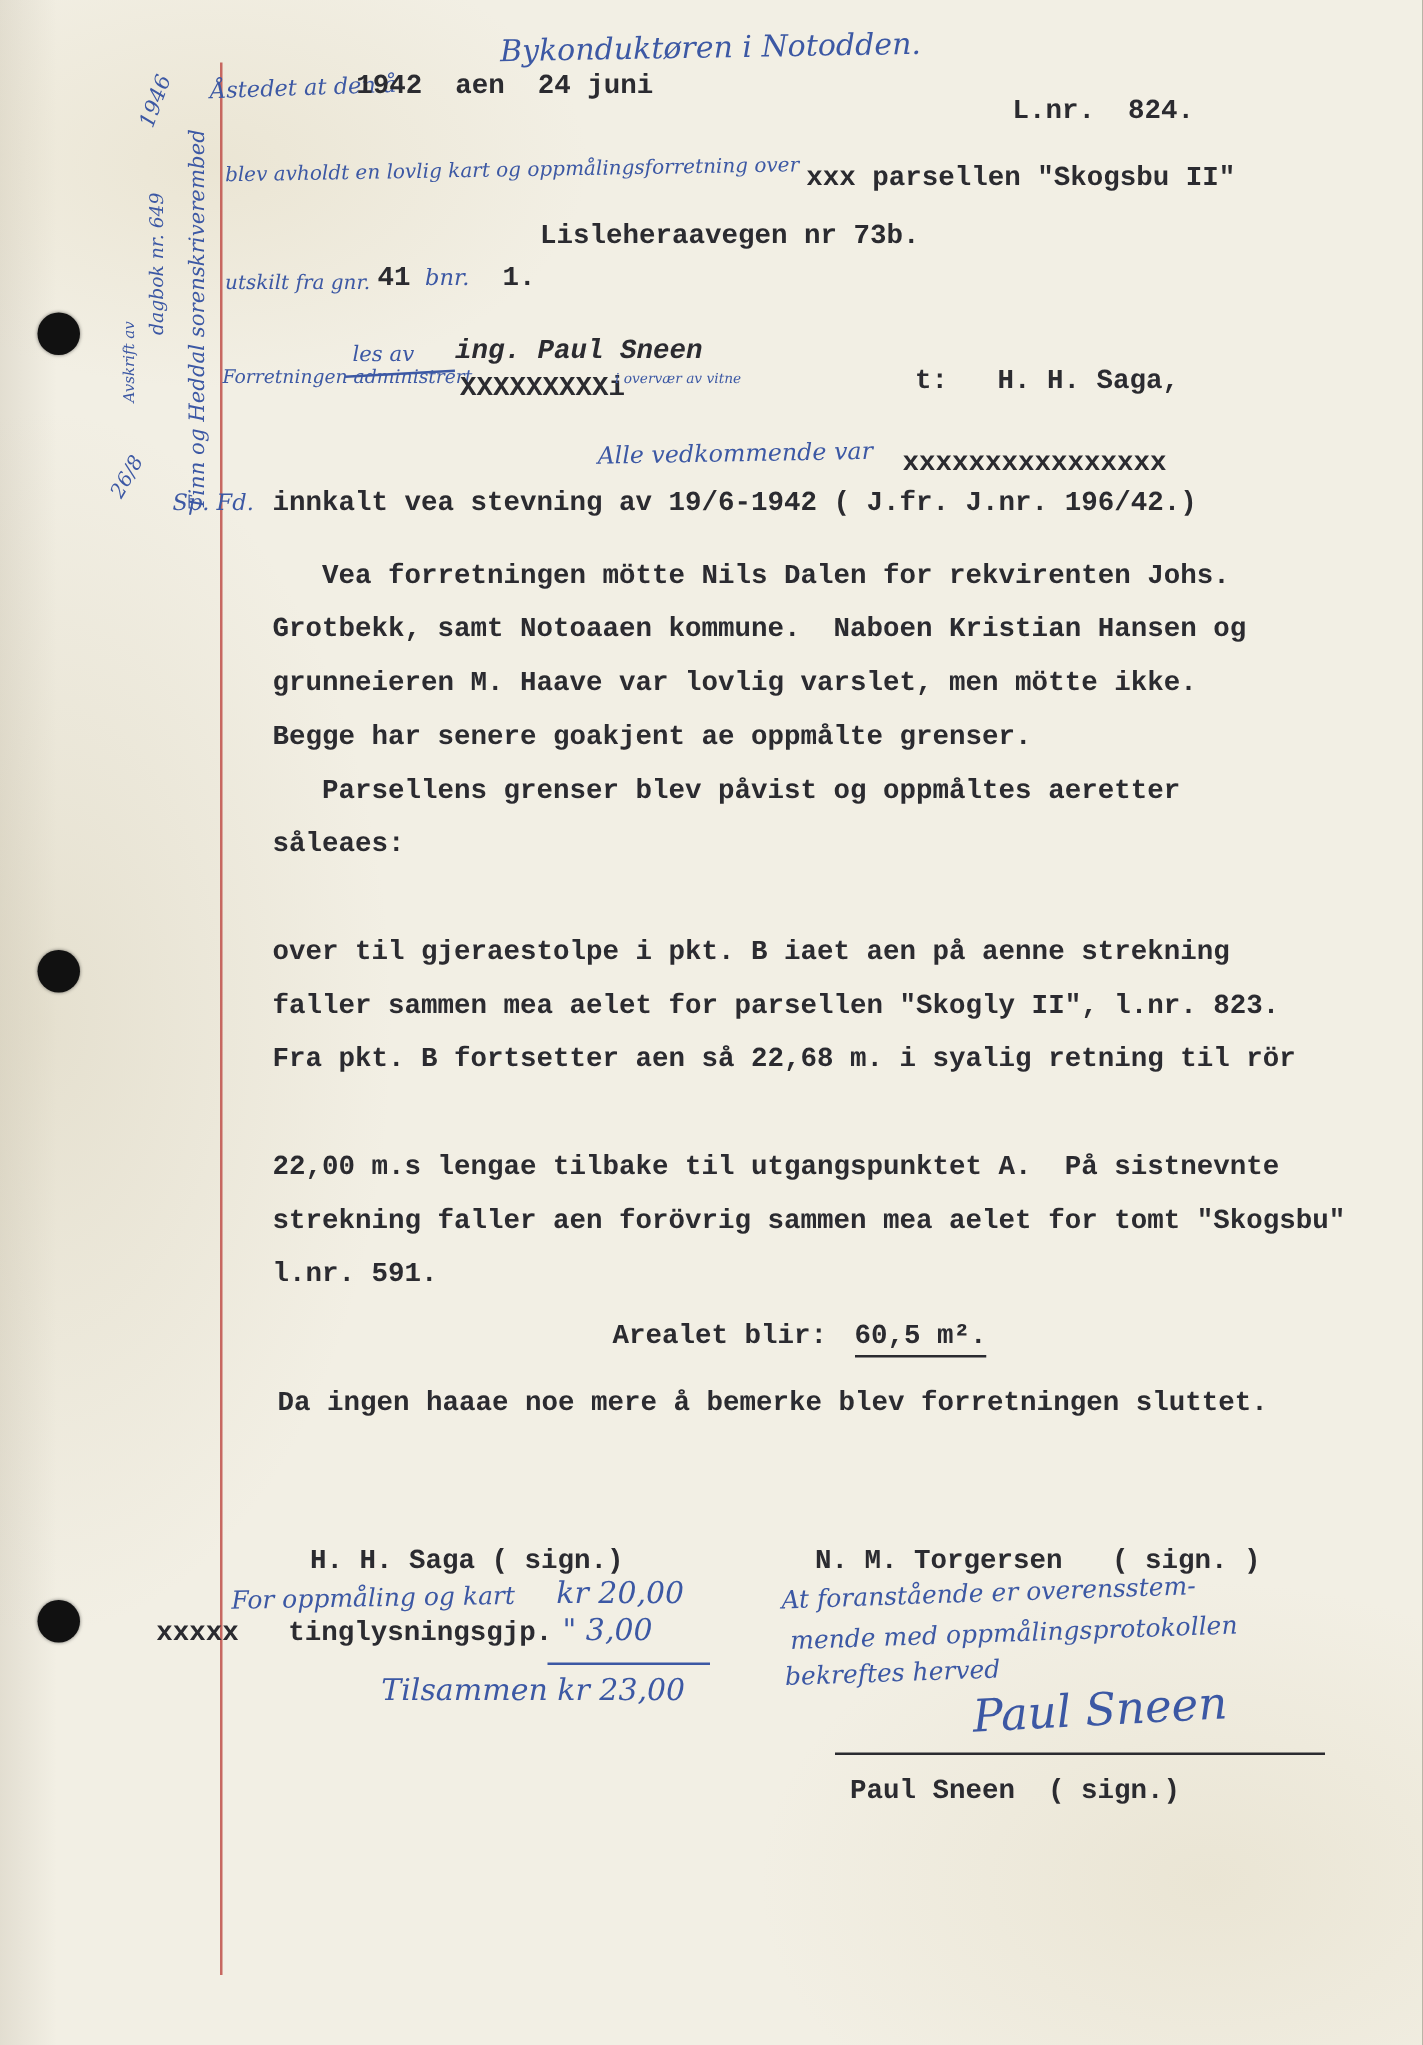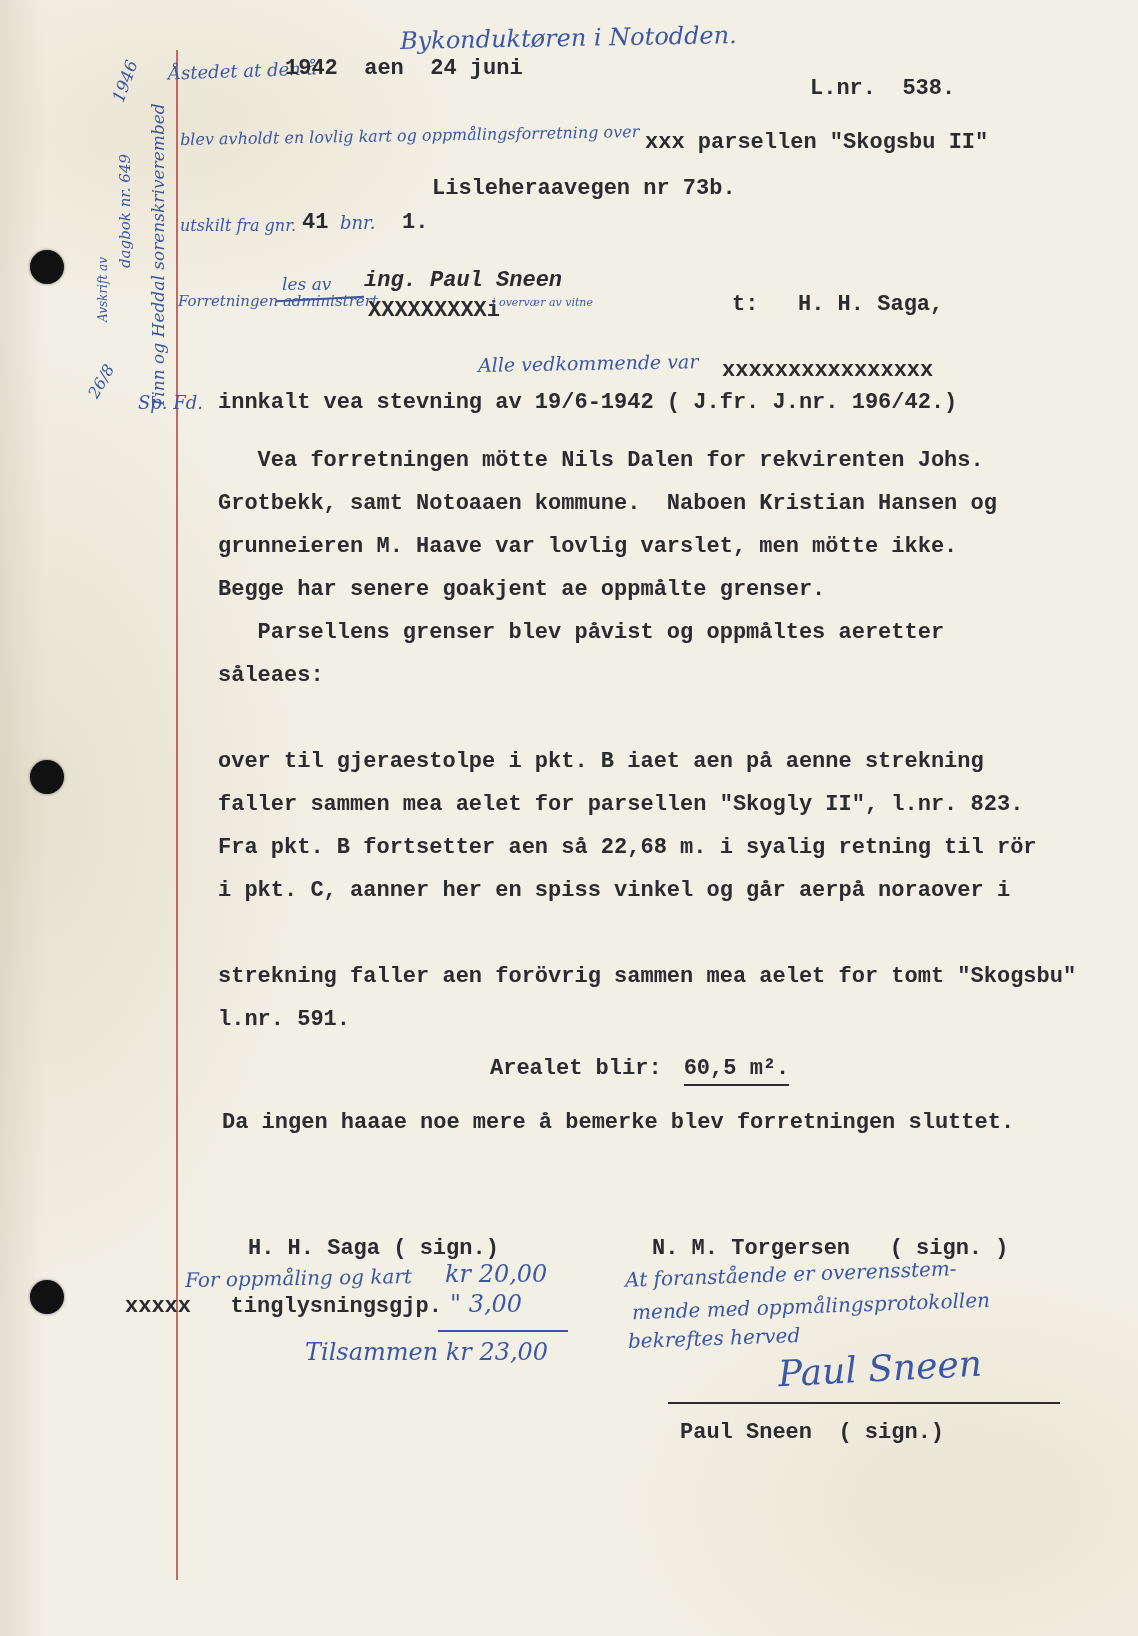--- a/index.html
+++ b/index.html
@@ -57,21 +57,21 @@
   <div class="abs hand vert" style="left:148px;top:408px;font-size:17px;">Tinn og Heddal sorenskriverembed</div>
   <div class="abs hand vert" style="left:116px;top:268px;font-size:15px;">dagbok nr. 649</div>
   <div class="abs hand" style="left:108px;top:98px;font-size:17px;transform:rotate(-70deg);transform-origin:0 0;">1946</div>
   <div class="abs hand vert" style="left:96px;top:322px;font-size:12px;">Avskrift av</div>
   <div class="abs hand" style="left:84px;top:392px;font-size:16px;transform:rotate(-60deg);transform-origin:0 0;">26/8</div>
   <div class="abs hand" style="left:138px;top:392px;font-size:18px;">Sp. Fd.</div>
 
   <div class="abs hand" style="left:400px;top:24px;font-size:24px;transform:rotate(-1deg);">Bykonduktøren i Notodden.</div>
   <div class="abs hand" style="left:168px;top:60px;font-size:18px;transform:rotate(-2deg);">Åstedet at den å</div>
   <div class="abs typed" style="left:285px;top:56px;">1942  aen  24 juni</div>
-  <div class="abs typed" style="left:810px;top:76px;">L.nr.  538.</div>
+  <div class="abs typed" style="left:810px;top:76px;">L.nr.  824.</div>
 
   <div class="abs hand" style="left:180px;top:126px;font-size:16px;transform:rotate(-1deg);">blev avholdt en lovlig kart og oppmålingsforretning over</div>
   <div class="abs typed" style="left:645px;top:130px;">xxx parsellen "Skogsbu II"</div>
 
   <div class="abs typed" style="left:432px;top:176px;">Lisleheraavegen nr 73b.</div>
 
   <div class="abs hand" style="left:180px;top:216px;font-size:16px;">utskilt fra gnr.</div>
   <div class="abs typed" style="left:302px;top:210px;">41</div>
   <div class="abs hand" style="left:340px;top:212px;font-size:18px;">bnr.</div>
   <div class="abs typed" style="left:402px;top:210px;">1.</div>
@@ -90,21 +90,21 @@
 
   <div class="abs typed" style="left:218px;top:448px;">   Vea forretningen mötte Nils Dalen for rekvirenten Johs.</div>
   <div class="abs typed" style="left:218px;top:491px;">Grotbekk, samt Notoaaen kommune.  Naboen Kristian Hansen og</div>
   <div class="abs typed" style="left:218px;top:534px;">grunneieren M. Haave var lovlig varslet, men mötte ikke.</div>
   <div class="abs typed" style="left:218px;top:577px;">Begge har senere goakjent ae oppmålte grenser.</div>
   <div class="abs typed" style="left:218px;top:620px;">   Parsellens grenser blev påvist og oppmåltes aeretter</div>
   <div class="abs typed" style="left:218px;top:663px;">såleaes:</div>
   <div class="abs typed" style="left:218px;top:749px;">over til gjeraestolpe i pkt. B iaet aen på aenne strekning</div>
   <div class="abs typed" style="left:218px;top:792px;">faller sammen mea aelet for parsellen "Skogly II", l.nr. 823.</div>
   <div class="abs typed" style="left:218px;top:835px;">Fra pkt. B fortsetter aen så 22,68 m. i syalig retning til rör</div>
-  <div class="abs typed" style="left:218px;top:878px;">i pkt. C, aanner her en spiss vinkel og går aerpå noraover i</div>
+  <div class="abs typed" style="left:218px;top:921px;">22,00 m.s lengae tilbake til utgangspunktet A.  På sistnevnte</div>
   <div class="abs typed" style="left:218px;top:964px;">strekning faller aen forövrig sammen mea aelet for tomt "Skogsbu"</div>
   <div class="abs typed" style="left:218px;top:1007px;">l.nr. 591.</div>
 
   <div class="abs" style="left:490px;top:1056px;display:flex;align-items:baseline;">
     <span class="typed">Arealet blir:</span>
     <span class="typed area-value" style="margin-left:22px;">60,5 m².</span>
   </div>
 
   <div class="abs typed" style="left:222px;top:1110px;">Da ingen haaae noe mere å bemerke blev forretningen sluttet.</div>
 

